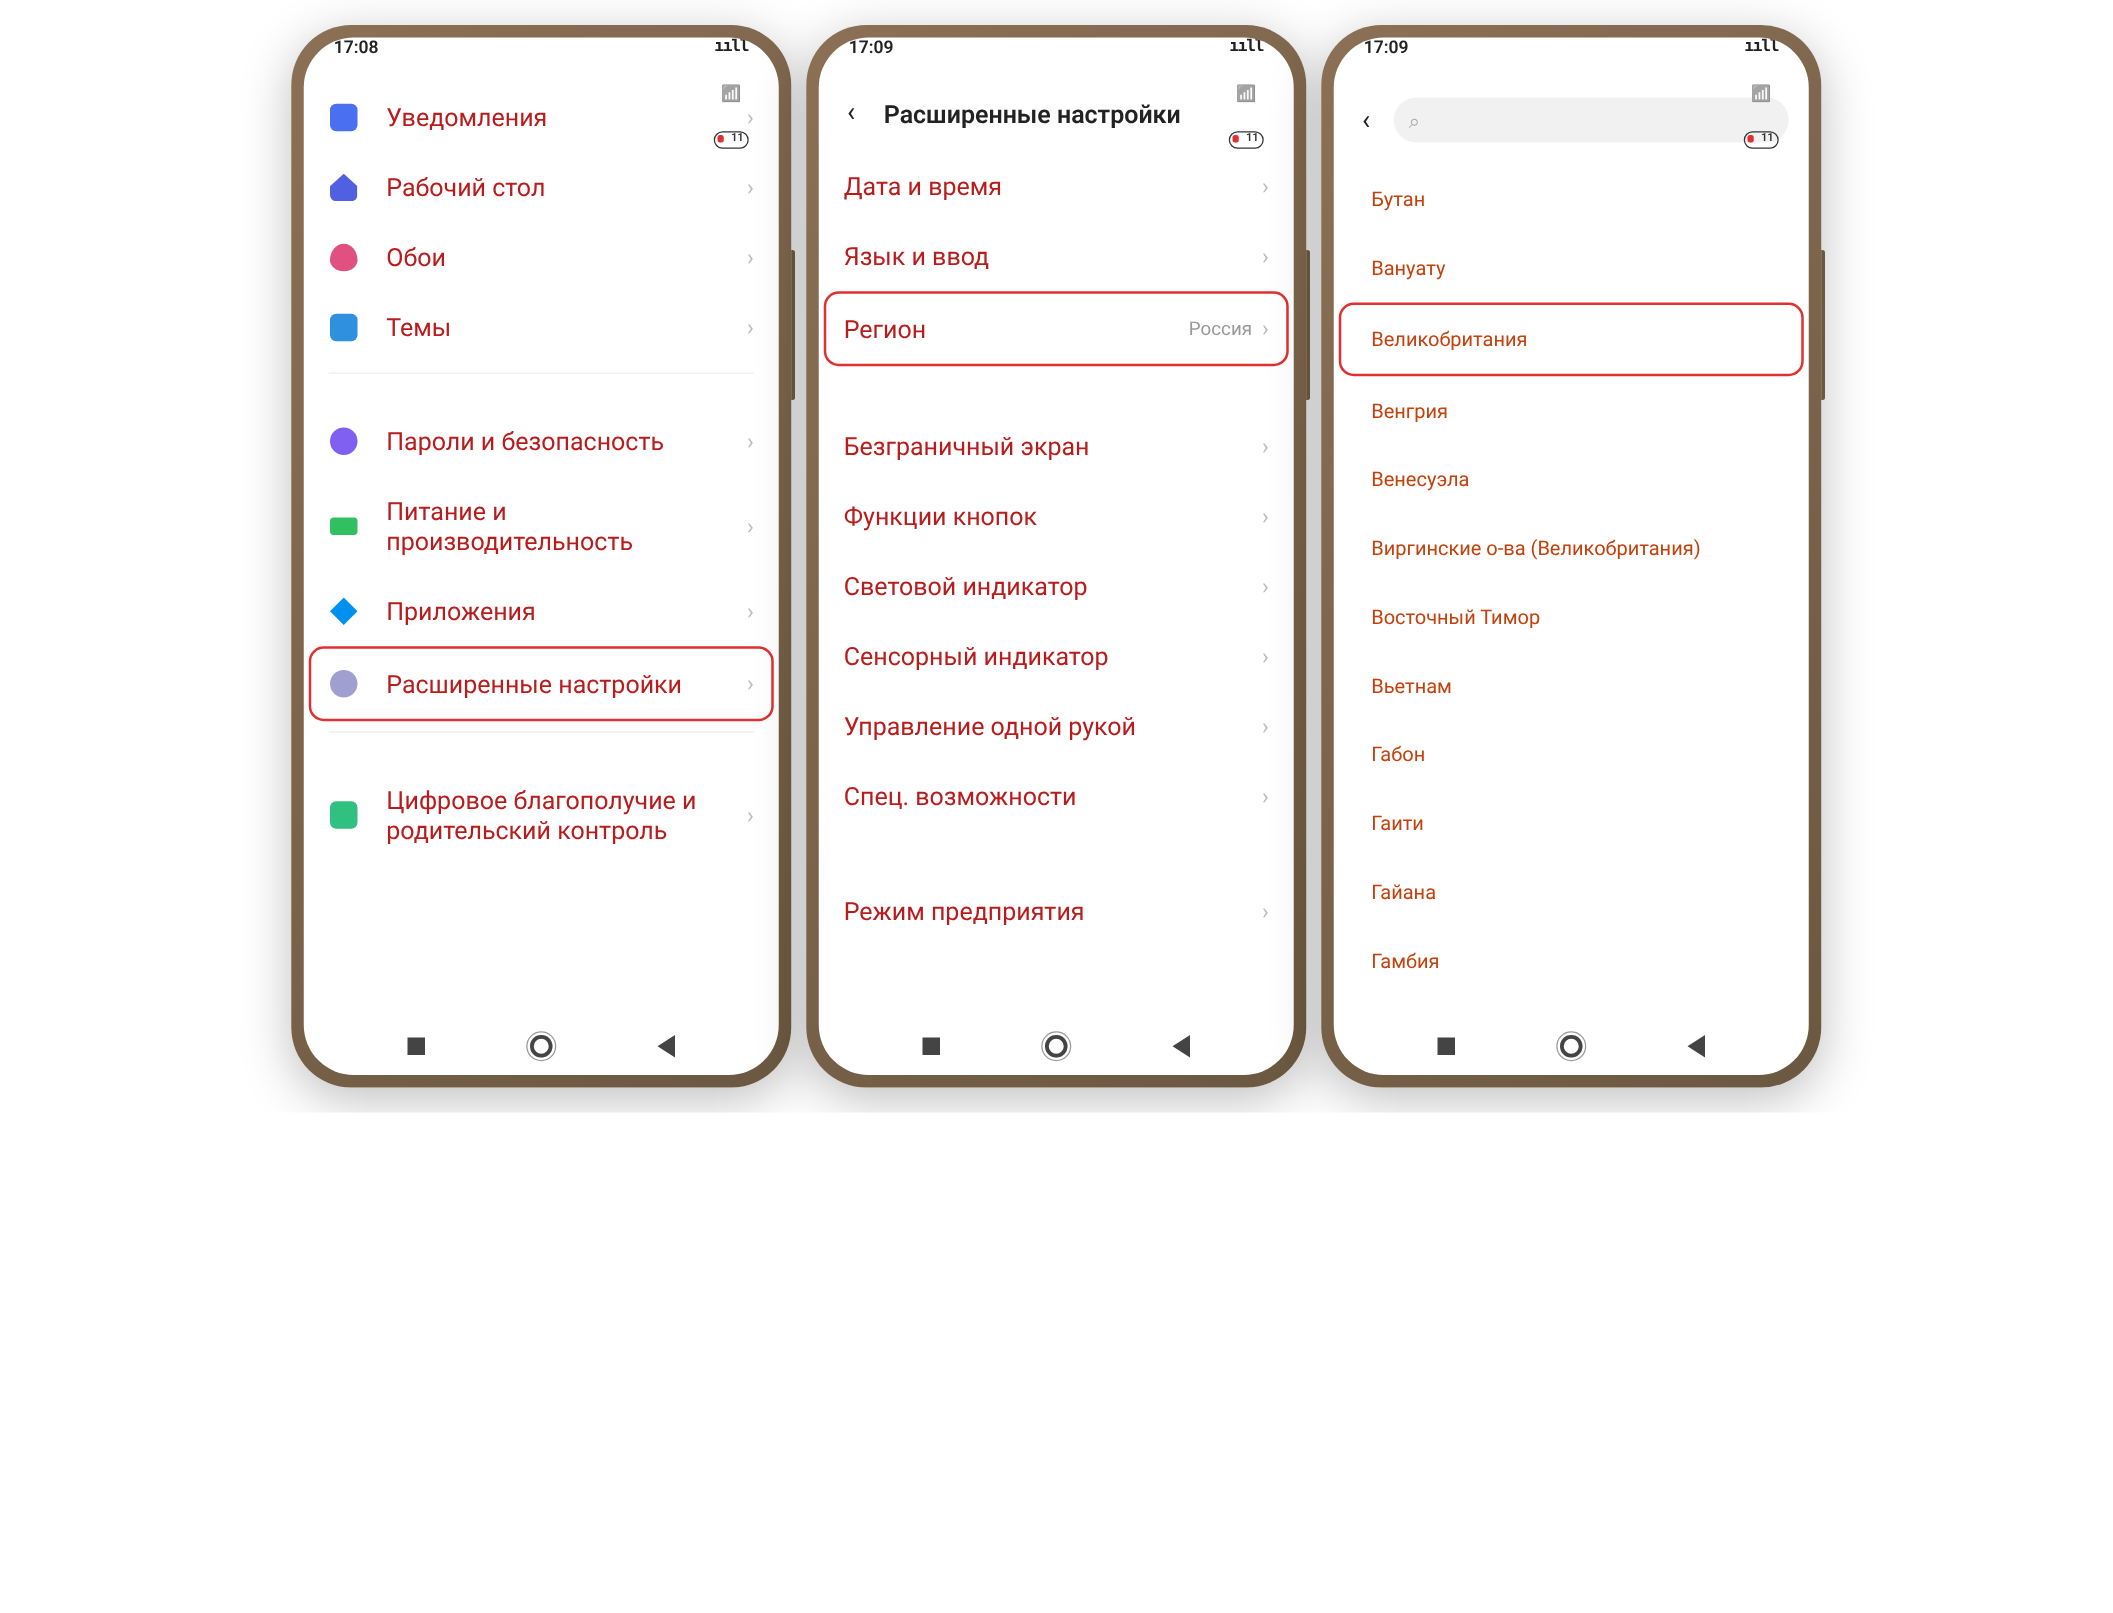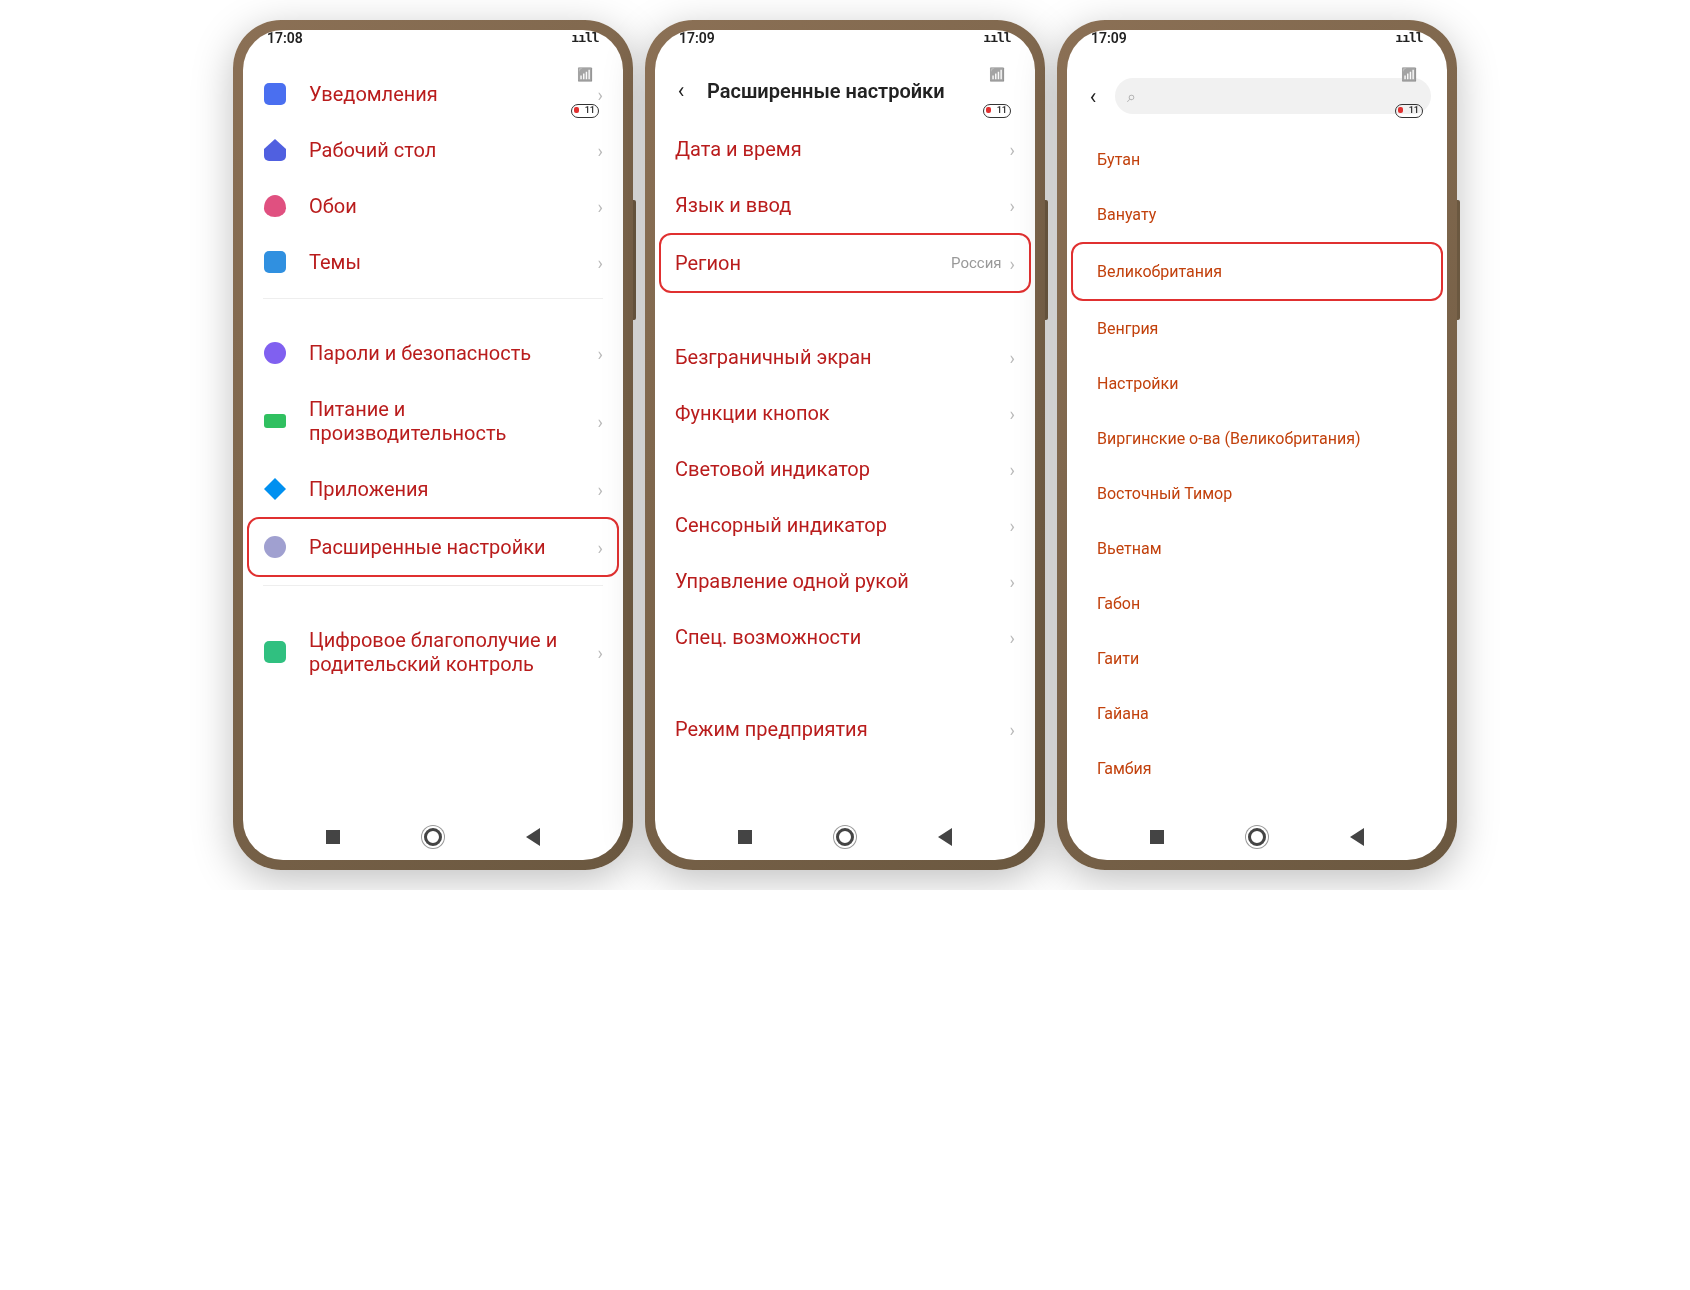--- a/index.html
+++ b/index.html
@@ -236,21 +236,21 @@
     <div class="back">‹</div>
     <div class="search">
       <span>⌕</span>
     </div>
   </div>
   <div class="content" id="s3">
         <div class="plain-item">Бутан</div>
         <div class="plain-item">Вануату</div>
         <div class="plain-item highlight">Великобритания</div>
         <div class="plain-item">Венгрия</div>
-        <div class="plain-item">Настройки</div>
+        <div class="plain-item">Венесуэла</div>
         <div class="plain-item">Виргинские о-ва (Великобритания)</div>
         <div class="plain-item">Восточный Тимор</div>
         <div class="plain-item">Вьетнам</div>
         <div class="plain-item">Габон</div>
         <div class="plain-item">Гаити</div>
         <div class="plain-item">Гайана</div>
         <div class="plain-item">Гамбия</div>
       </div>
   <div class="navbar">
     <div class="nb">

